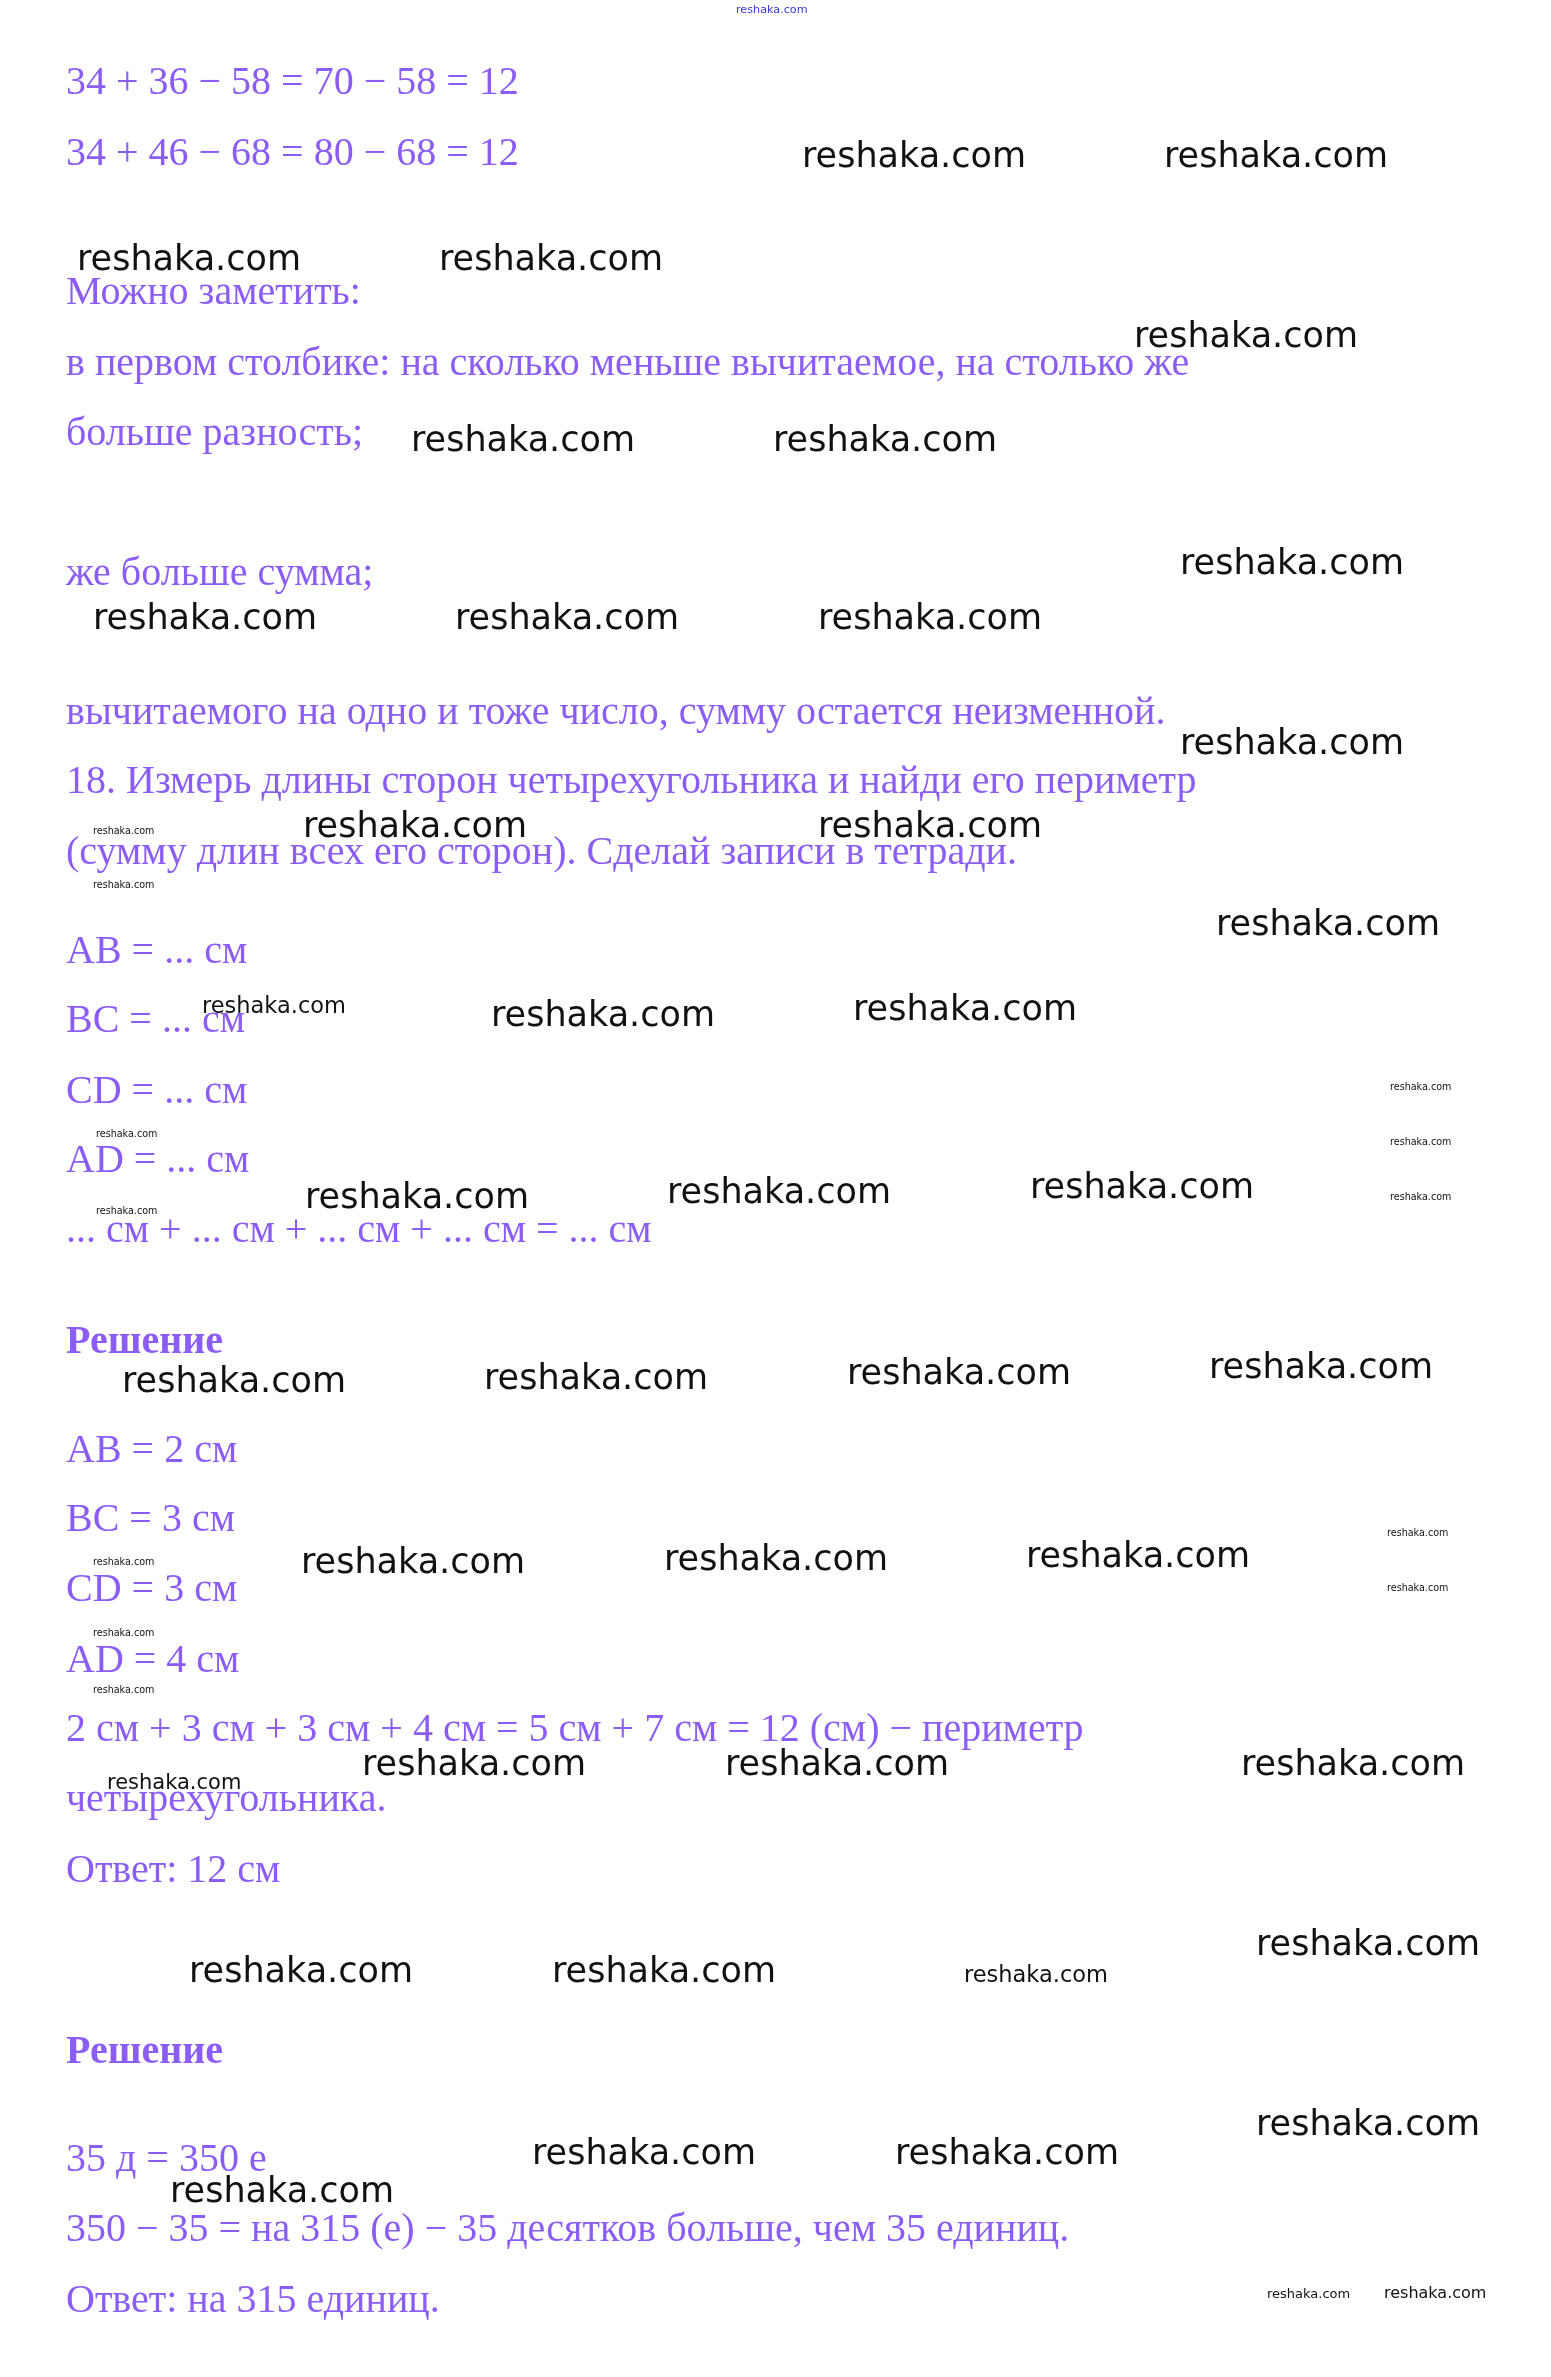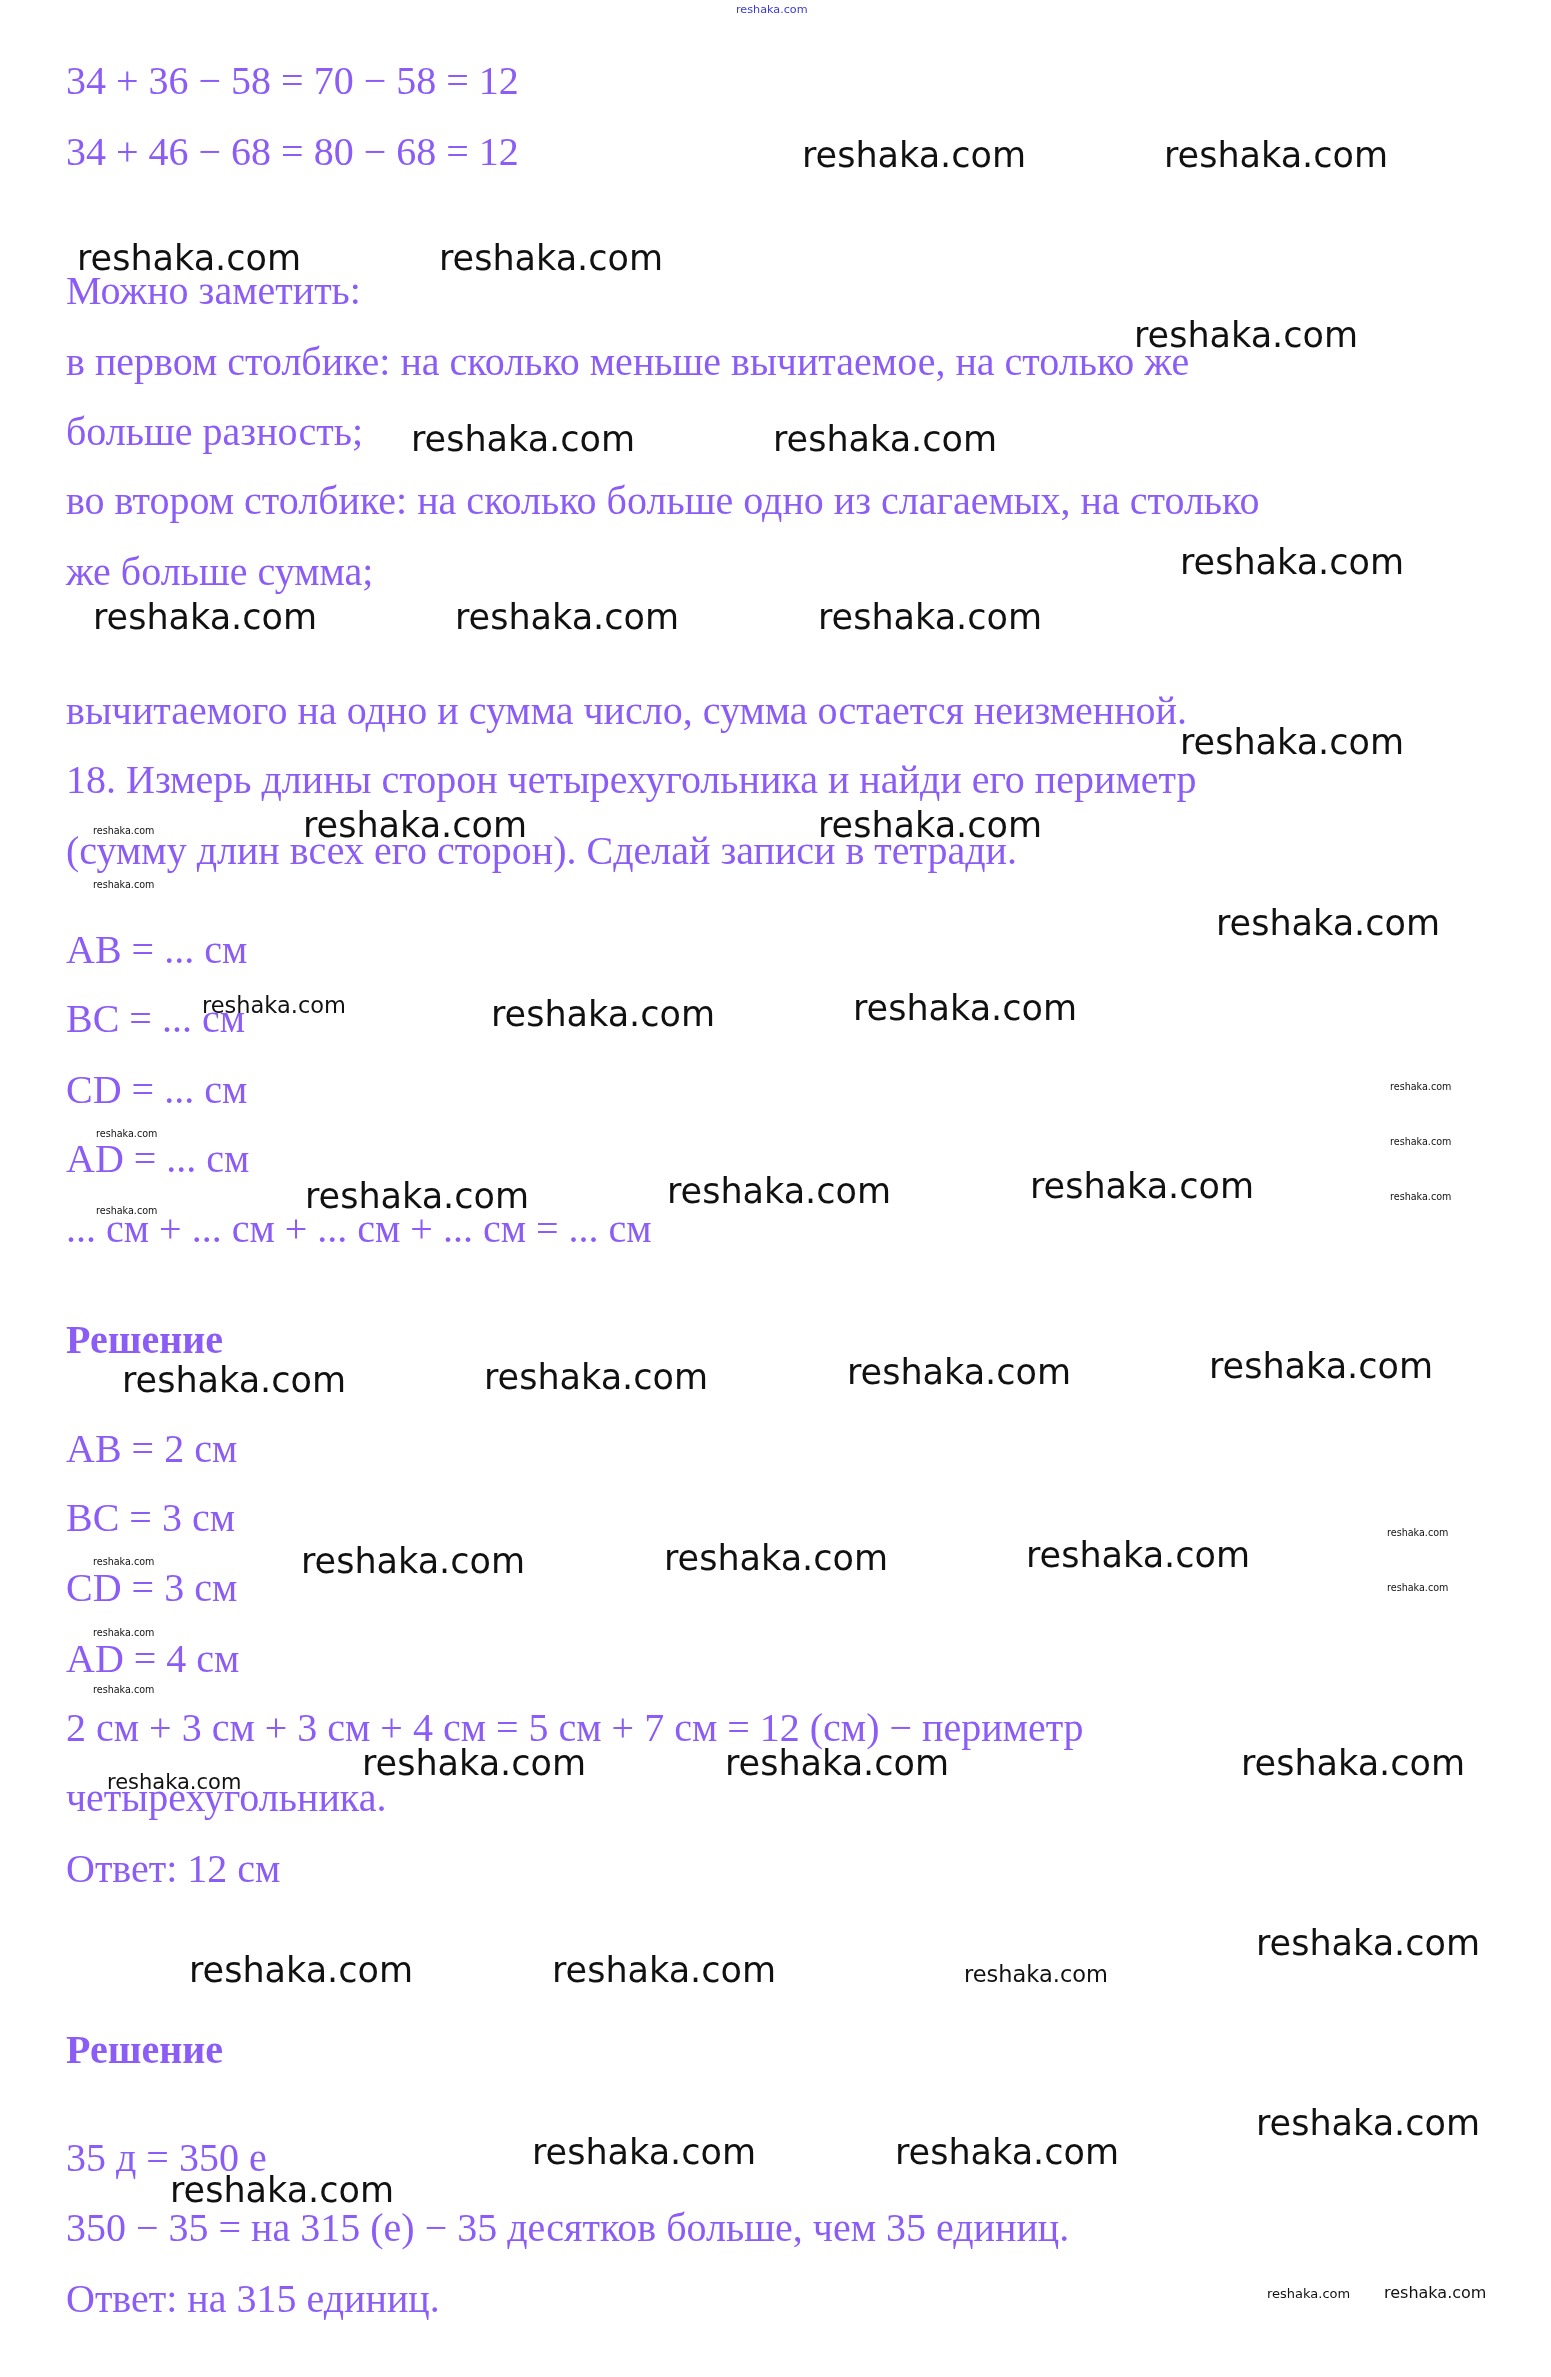--- a/index.html
+++ b/index.html
@@ -30,23 +30,22 @@
 <div class="page">
 
   <a class="top-link">reshaka.com</a>
 
   <div class="line" style="top:61px">34 + 36 − 58 = 70 − 58 = 12</div>
   <div class="line" style="top:132px">34 + 46 − 68 = 80 − 68 = 12</div>
 
   <div class="line" style="top:271px">Можно заметить:</div>
   <div class="line" style="top:342px">в первом столбике: на сколько меньше вычитаемое, на столько же</div>
   <div class="line" style="top:412px">больше разность;</div>
-  <div class="line" style="top:481px">во втором столбике: на сколько больше одно из слагаемых, на столько</div>
   <div class="line" style="top:552px">же больше сумма;</div>
-  <div class="line" style="top:691px">вычитаемого на одно и сумма число, сумма остается неизменной.</div>
+  <div class="line" style="top:691px">вычитаемого на одно и тоже число, сумму остается неизменной.</div>
 
   <div class="line" style="top:760px">18. Измерь длины сторон четырехугольника и найди его периметр</div>
   <div class="line" style="top:831px">(сумму длин всех его сторон). Сделай записи в тетради.</div>
 
   <div class="line" style="top:930px">AB = ... см</div>
   <div class="line" style="top:999px">BC = ... см</div>
   <div class="line" style="top:1070px">CD = ... см</div>
   <div class="line" style="top:1139px">AD = ... см</div>
   <div class="line" style="top:1209px">... см + ... см + ... см + ... см = ... см</div>
 

